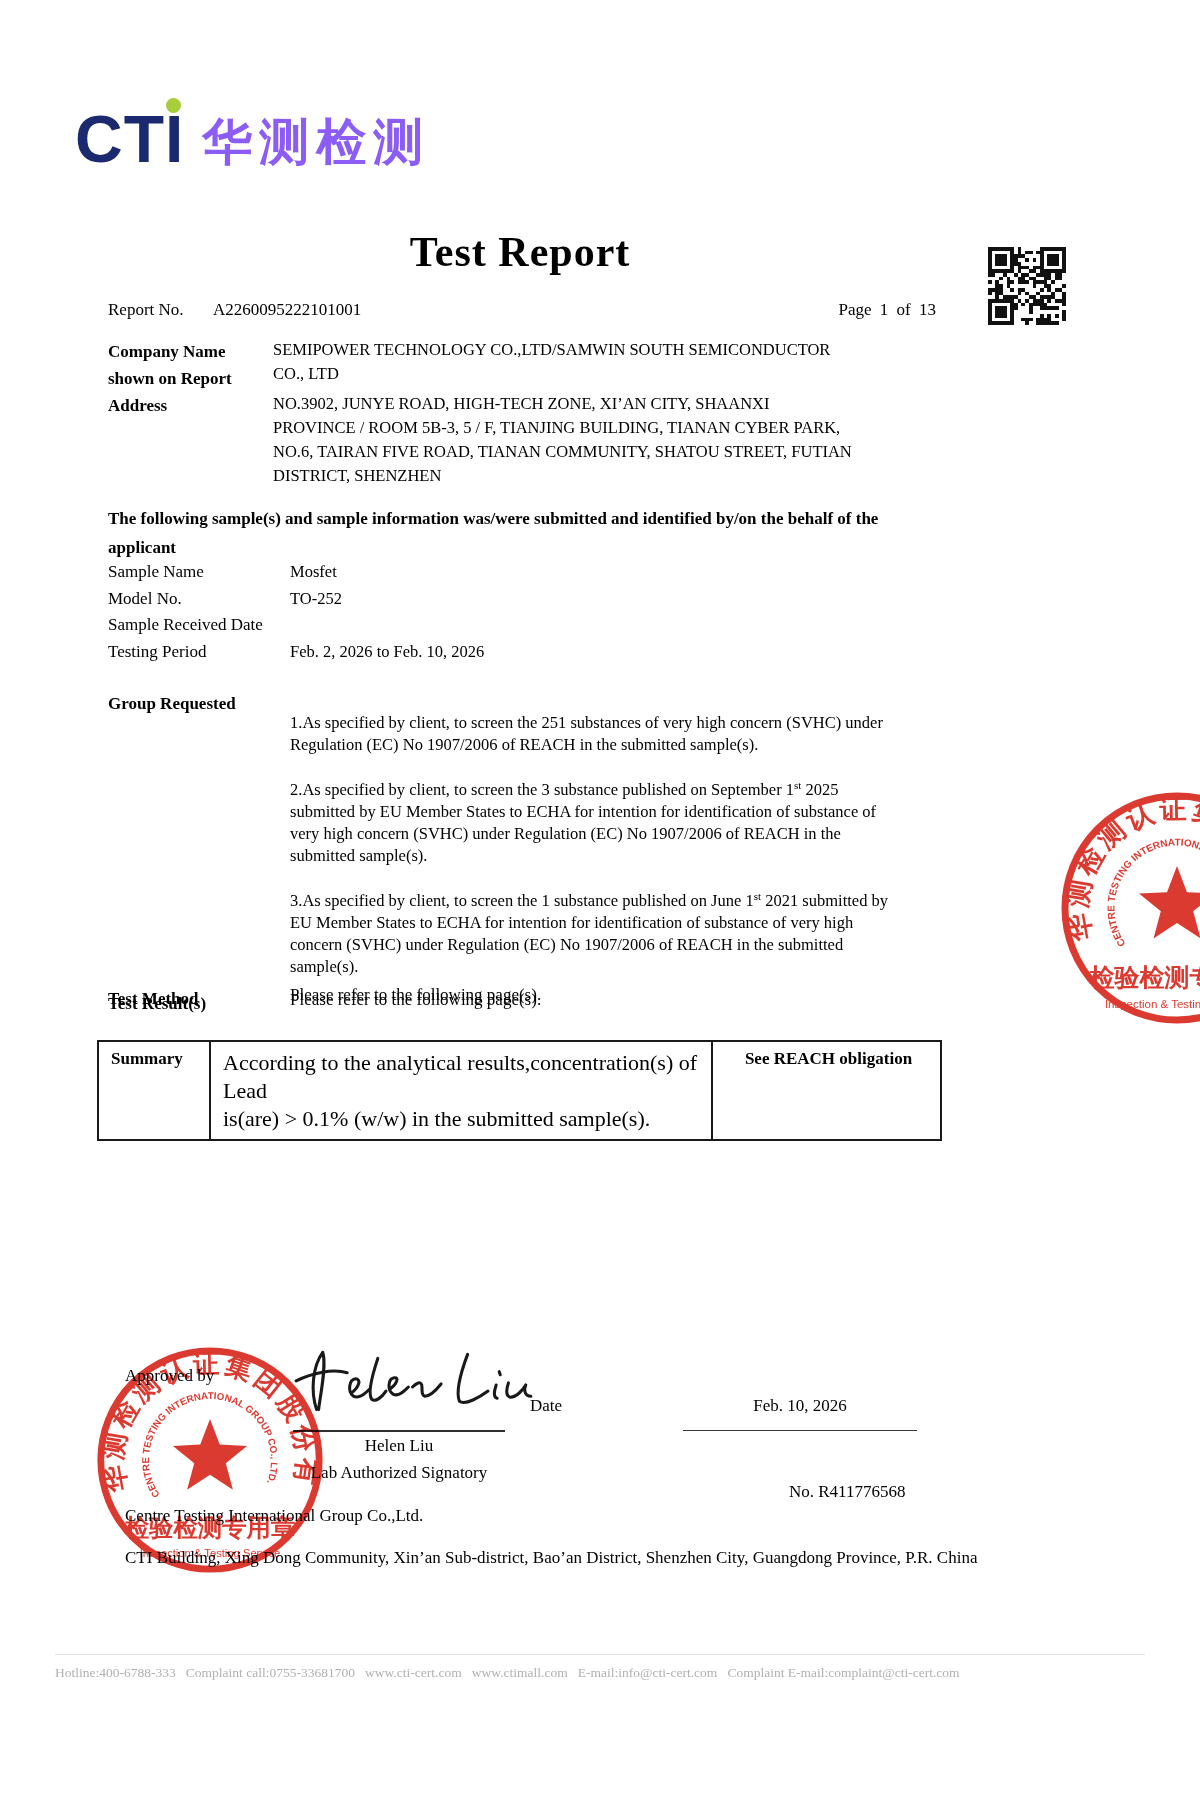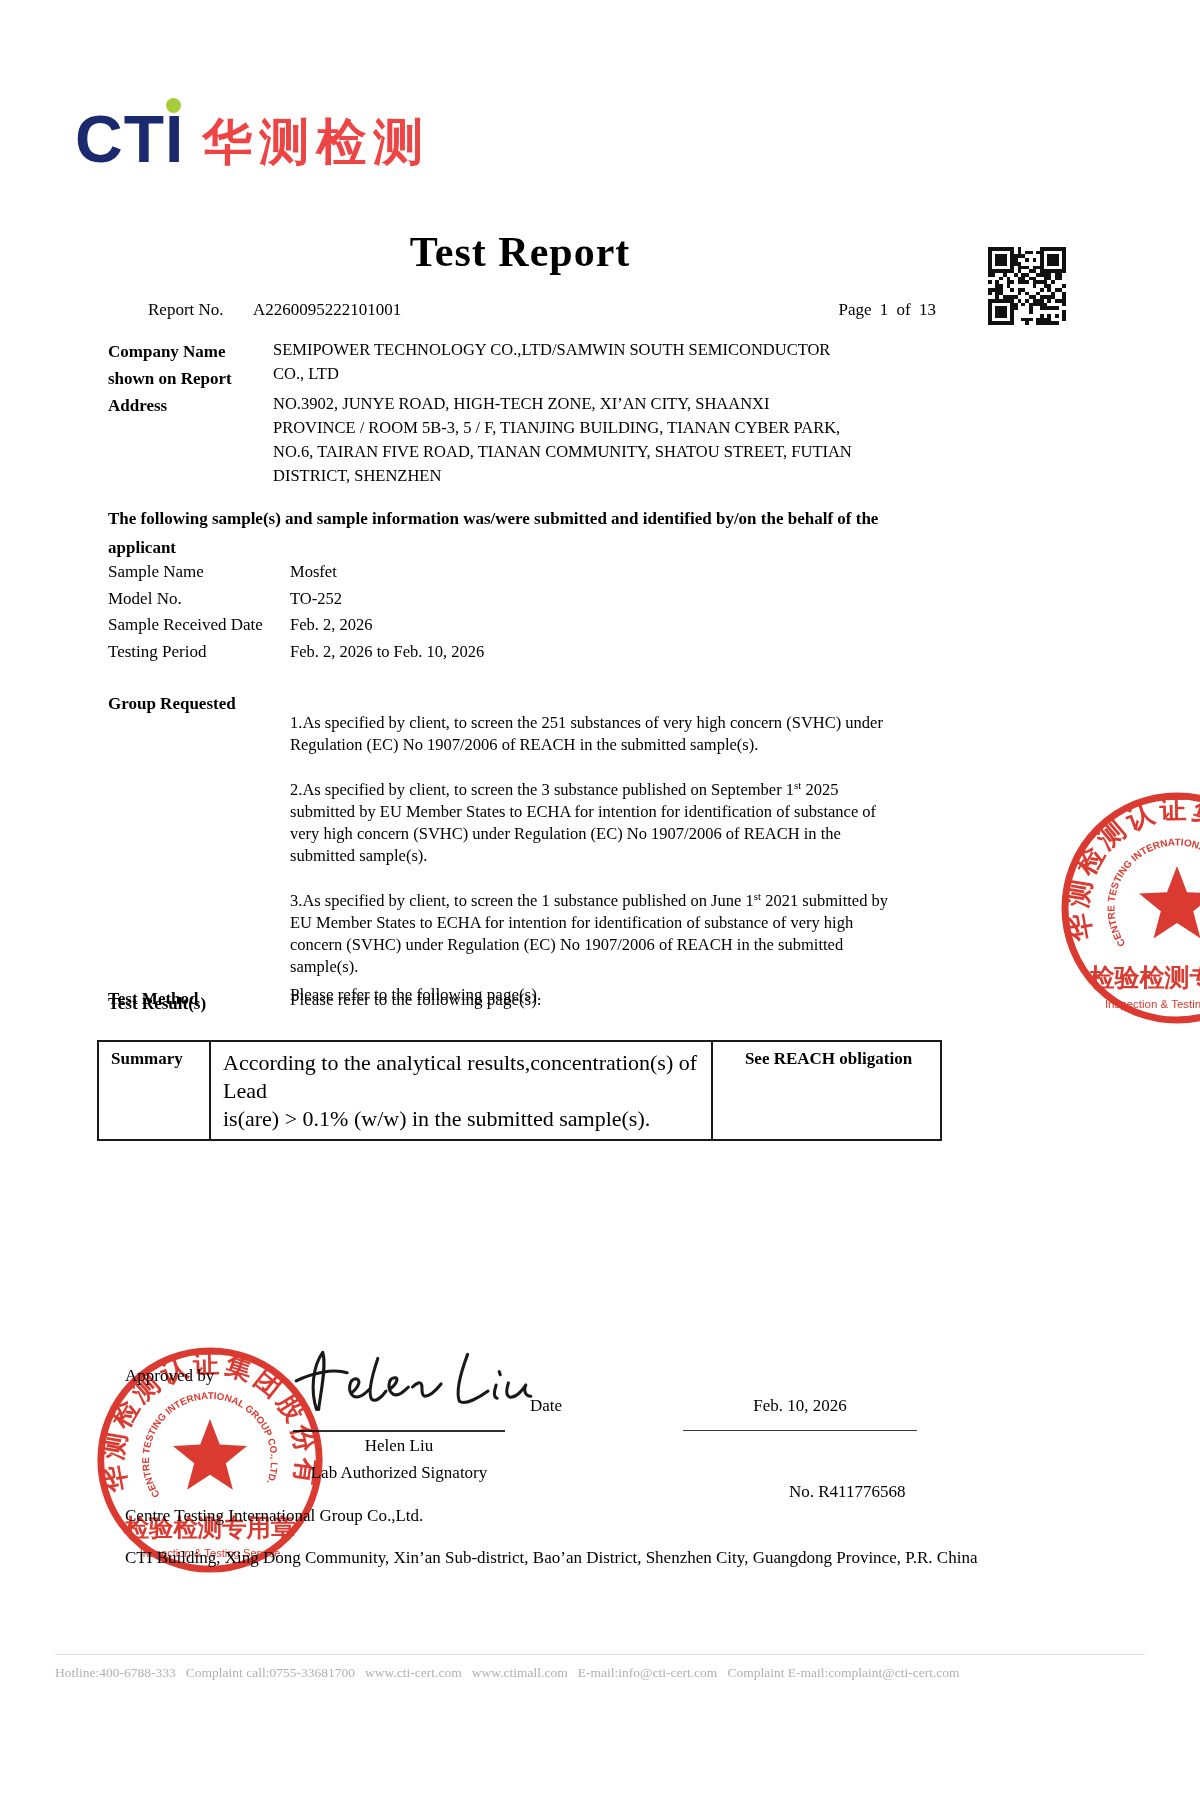--- a/index.html
+++ b/index.html
@@ -7,29 +7,29 @@
         font-family:"Liberation Serif","DejaVu Serif",serif;font-size:16.5px;color:#000;}
   .abs{position:absolute;}
 
   
   .logo{left:75px;top:110px;display:flex;align-items:flex-end;gap:18px;}
   .logo-cti{font-family:"Liberation Sans","DejaVu Sans",sans-serif;font-weight:bold;
             font-size:66px;line-height:0.9;color:#1b2a6e;letter-spacing:1px;position:relative;}
   .cti-dot{position:absolute;width:15px;height:15px;border-radius:50%;background:#a7cd3a;
            right:3px;top:-12px;}
   .logo-cn{font-family:Liberation Serif, serif;font-weight:bold;font-size:50px;line-height:1;
-           color:#ef4444;letter-spacing:7px;padding-bottom:2px;}
+           color:#8b5cf6;letter-spacing:7px;padding-bottom:2px;}
 
   .title{left:0;top:228px;width:1040px;text-align:center;font-size:42px;font-weight:bold;letter-spacing:1px;}
 
   .qr{left:988px;top:247px;width:78px;height:78px;}
   .qr svg{shape-rendering:crispEdges;}
 
   .report-row{left:108px;top:300px;width:828px;display:flex;font-size:17px;}
-  .report-no-label{width:105px;margin-left:40px;}
+  .report-no-label{width:105px;}
   .page-no{margin-left:auto;word-spacing:4px;}
 
   .grid2{display:grid;grid-template-columns:165px 1fr;}
   .company-block{left:108px;top:338px;width:880px;}
   .lbl{font-weight:bold;font-size:17px;line-height:27px;}
   .val{font-size:16.5px;line-height:24px;white-space:pre-line;}
 
   .intro{left:108px;top:504px;width:920px;font-weight:bold;font-size:17px;line-height:29px;white-space:pre-line;}
 
   .kv{left:108px;top:559px;width:880px;}
@@ -114,21 +114,20 @@
     <div class="kv-row">
       <span>Sample Name</span>
       <span class="v">Mosfet</span>
     </div>
     <div class="kv-row">
       <span>Model No.</span>
       <span class="v">TO-252</span>
     </div>
     <div class="kv-row">
       <span>Sample Received Date</span>
-      <span class="v">Feb. 2, 2026</span>
     </div>
     <div class="kv-row">
       <span>Testing Period</span>
       <span class="v">Feb. 2, 2026 to Feb. 10, 2026</span>
     </div>
   </div>
 
   <div class="abs tr-block">
     <div class="lbl">Group Requested</div>
     <div class="tr-text">

